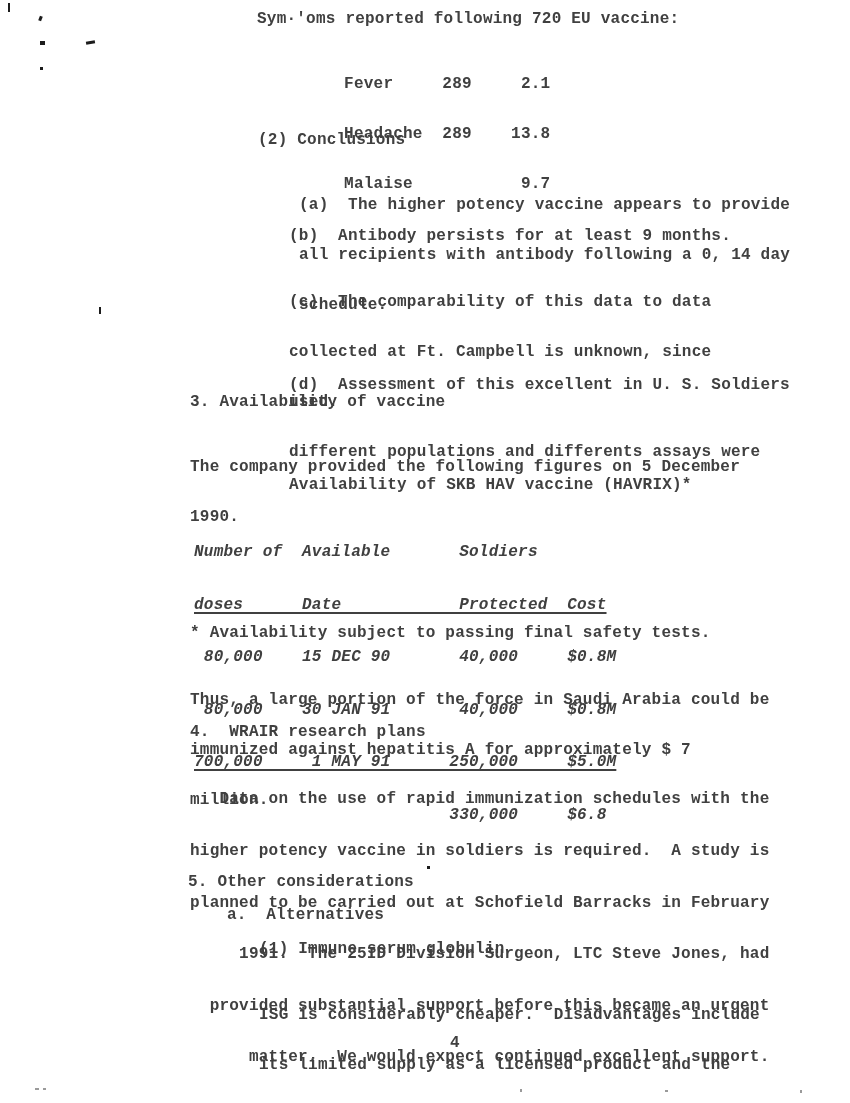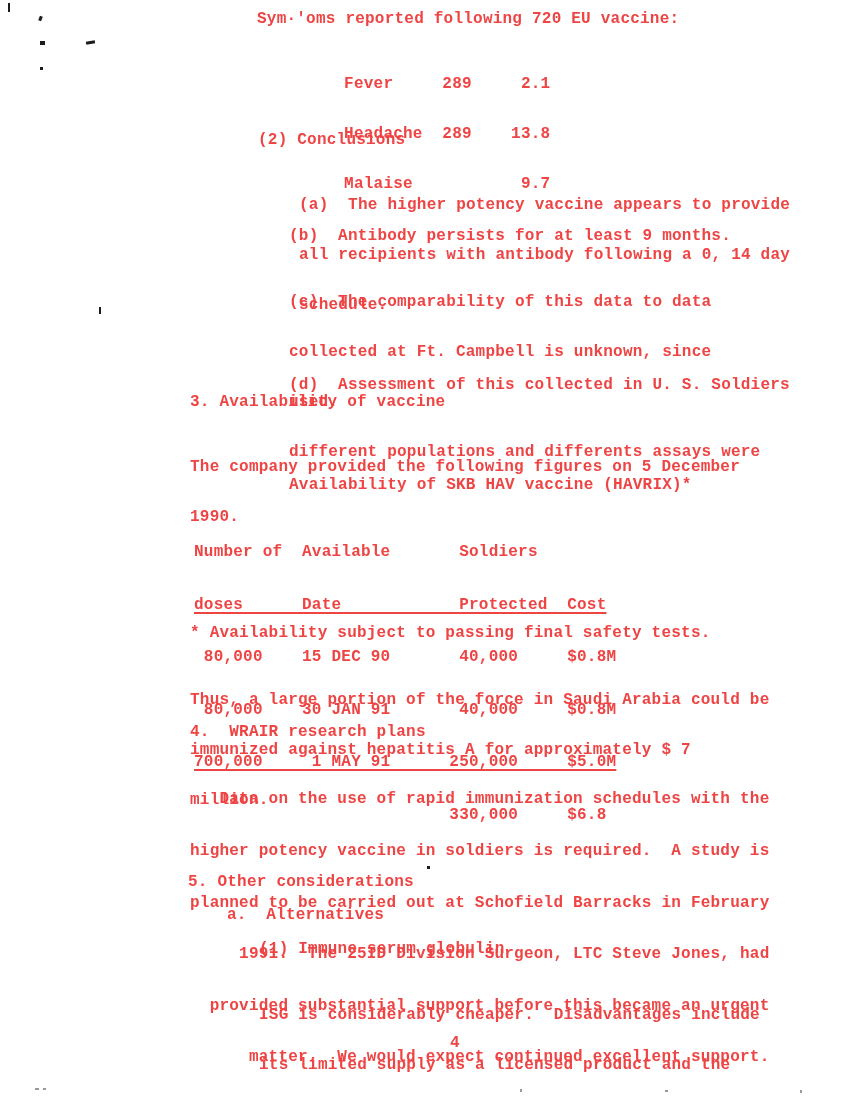--- a/index.html
+++ b/index.html
@@ -4,21 +4,21 @@
 <style>
   html, body { margin: 0; padding: 0; background: #ffffff; }
   .page {
     position: relative;
     width: 850px;
     height: 1103px;
     background: #ffffff;
     overflow: hidden;
     font-family: "Liberation Mono", "DejaVu Sans Mono", monospace;
     font-weight: 700;
-    color: #ef4444;
+    color: #404040;
   }
   .tb {
     position: absolute;
     white-space: pre;
     font-size: 16px;
     line-height: 16.6px;
     letter-spacing: 0.22px;
   }
   .tb .ln { white-space: pre; }
   .tbl2 { line-height: 17.5px; }
@@ -69,33 +69,33 @@
   <div class="tb" style="left:289px; top:228px;">(b)  Antibody persists for at least 9 months.</div>
 
   <div class="tb" style="left:289px; top:261px;">
     <div class="ln">(c)  The comparability of this data to data</div>
     <div class="ln">collected at Ft. Campbell is unknown, since</div>
     <div class="ln">used.</div>
     <div class="ln">different populations and differents assays were</div>
   </div>
 
   <div class="tb" style="left:289px; top:344px;">
-    <div class="ln">(d)  Assessment of this collected in U. S. Soldiers</div>
+    <div class="ln">(d)  Assessment of this excellent in U. S. Soldiers</div>
   </div>
 
   <div class="tb" style="left:190px; top:394px;text-align:right;">3. Availability of vaccine</div>
 
   <div class="tb" style="left:190px; top:426px;">
     <div class="ln">The company provided the following figures on 5 December</div>
     <div class="ln">1990.</div>
   </div>
 
   <div class="tb" style="left:289px; top:477px;">Availability of SKB HAV vaccine (HAVRIX)*</div>
 
-  <div class="tb tbl2" style="left:194px; top:509px;">
+  <div class="tb tbl2" style="left:194px; top:509px;font-style:italic;">
     <div class="ln">Number of  Available       Soldiers</div>
     <div class="ln ul">doses      Date            Protected  Cost</div>
     <div class="ln"> 80,000    15 DEC 90       40,000     $0.8M</div>
     <div class="ln"> 80,000    30 JAN 91       40,000     $0.8M</div>
     <div class="ln ul">700,000     1 MAY 91      250,000     $5.0M</div>
     <div class="ln">                          330,000     $6.8</div>
   </div>
 
   <div class="tb" style="left:190px; top:625px;">* Availability subject to passing final safety tests.</div>
 

